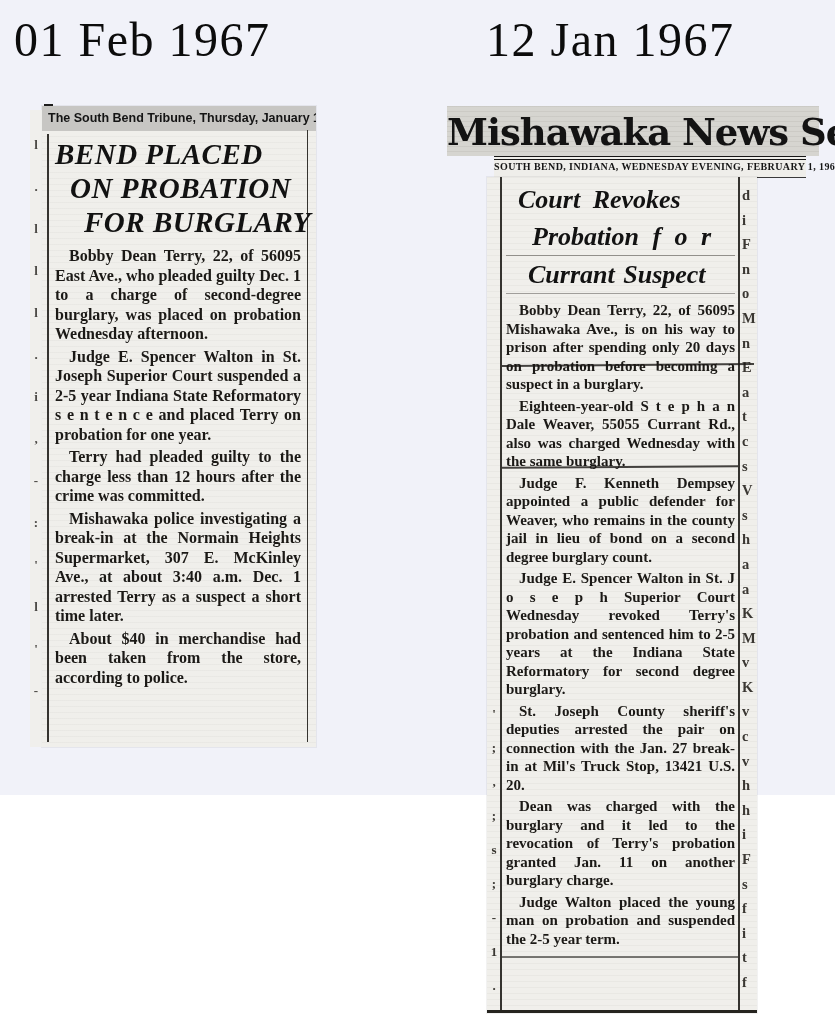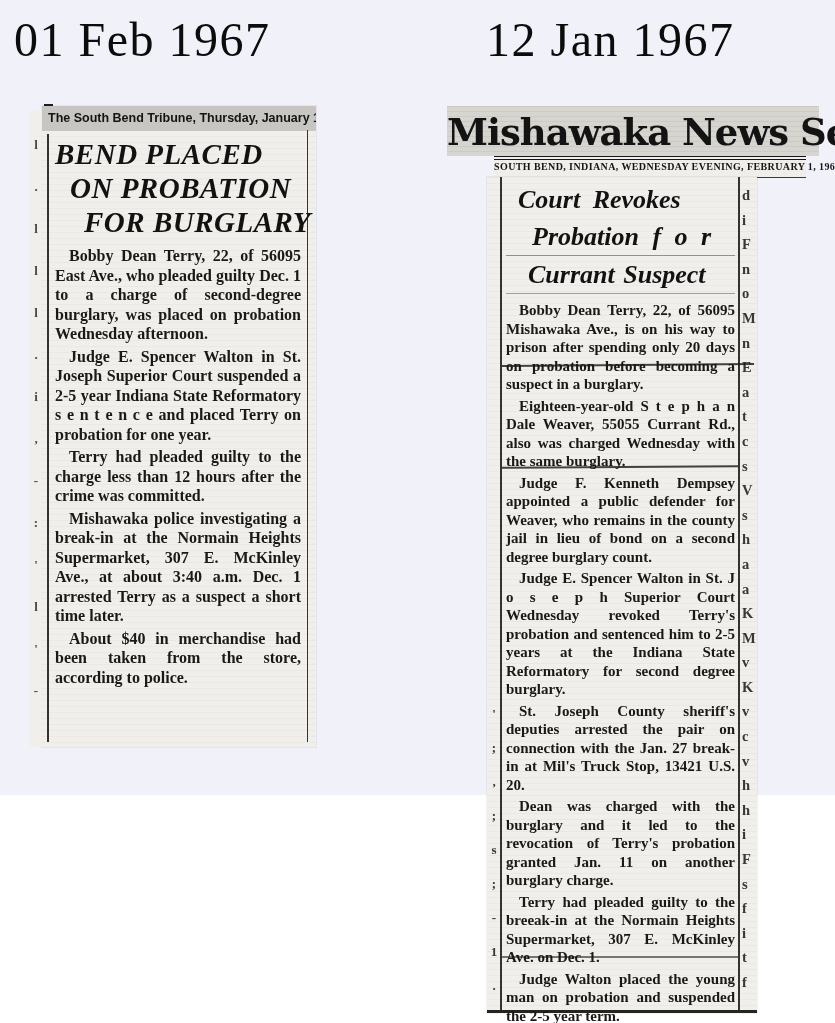--- a/index.html
+++ b/index.html
@@ -180,21 +180,20 @@
         <div class="hl1">Court Revokes</div>
         <div class="hl2">Probation f o r</div>
         <div class="hl3">Currant Suspect</div>
       </div>
       <p>Bobby Dean Terry, 22, of 56095 Mishawaka Ave., is on his way to prison after spending only 20 days on probation before becoming a suspect in a burglary.</p>
       <p>Eighteen-year-old S t e p h a n Dale Weaver, 55055 Currant Rd., also was charged Wednesday with the same burglary.</p>
       <p>Judge F. Kenneth Dempsey appointed a public defender for Weaver, who remains in the county jail in lieu of bond on a second degree burglary count.</p>
       <p>Judge E. Spencer Walton in St. J o s e p h Superior Court Wednesday revoked Terry's probation and sentenced him to 2-5 years at the Indiana State Reformatory for second degree burglary.</p>
       <p>St. Joseph County sheriff's deputies arrested the pair on connection with the Jan. 27 break-in at Mil's Truck Stop, 13421 U.S. 20.</p>
       <p>Dean was charged with the burglary and it led to the revocation of Terry's probation granted Jan. 11 on another burglary charge.</p>
-      <p>Terry had pleaded guilty to the breeak-in at the Normain Heights Supermarket, 307 E. McKinley Ave. on Dec. 1.</p>
       <p>Judge Walton placed the young man on probation and suspended the 2-5 year term.</p>
     </div>
 
     <div class="frag-col right-frags">d
 i
 F
 n
 o
 M
 n

